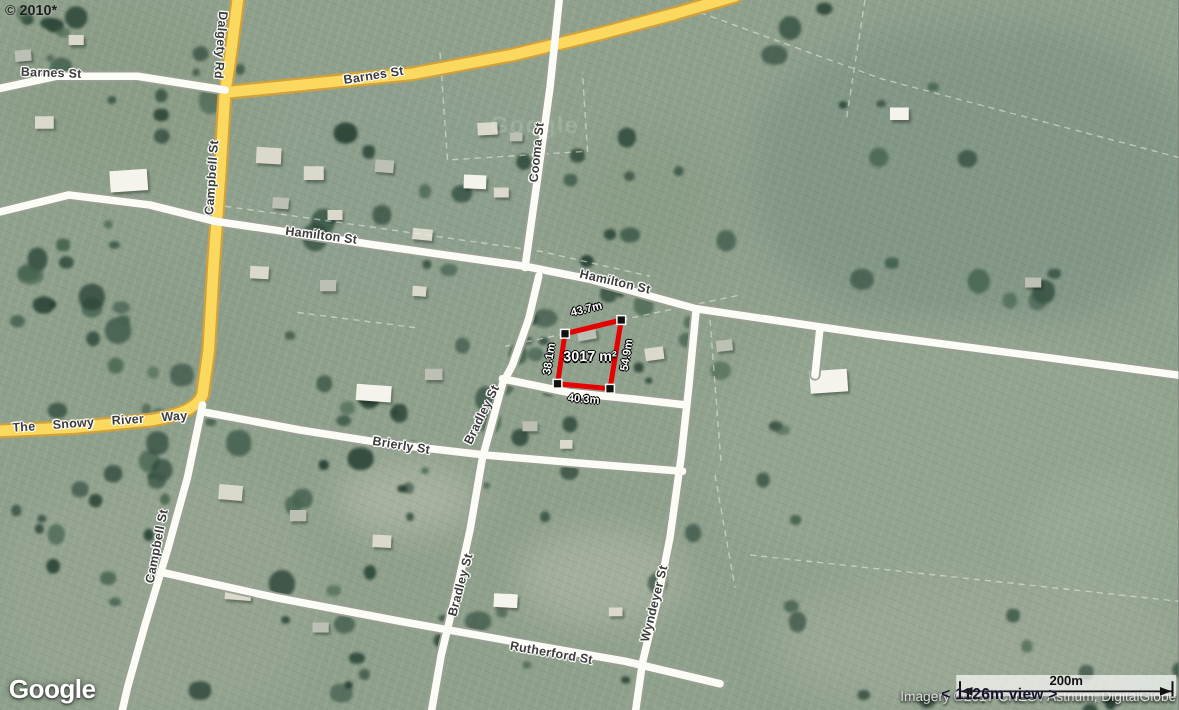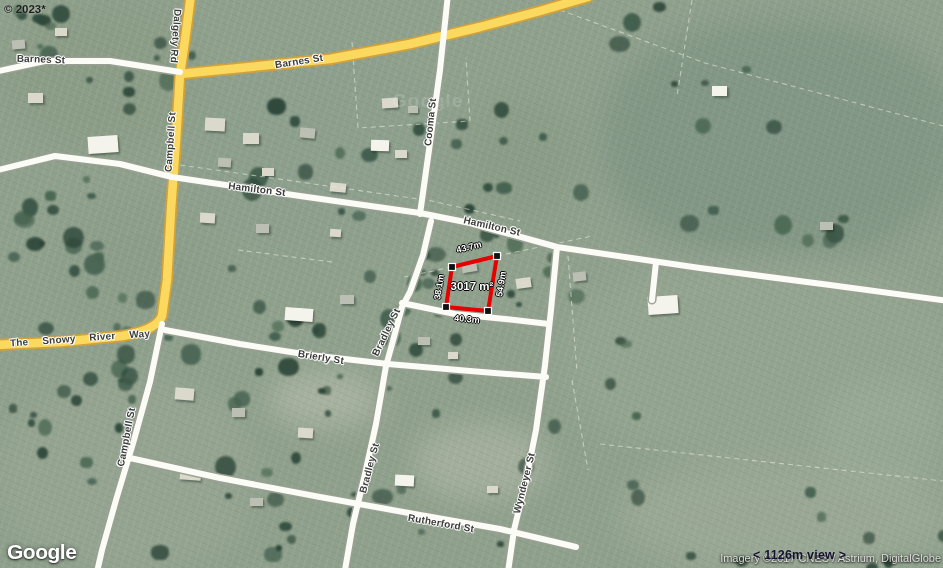--- a/index.html
+++ b/index.html
@@ -305,19 +305,29 @@
     <rect x="484.5" y="307.5" width="7" height="7" fill="#101010" stroke="#fff" stroke-width="1.2"></rect>
     <rect x="442.5" y="303.5" width="7" height="7" fill="#101010" stroke="#fff" stroke-width="1.2"></rect>
   </svg>
 
   <div class="mlabel" style="left:469px;top:247px;transform:translate(-50%,-50%) rotate(-14deg);">43.7m</div>
   <div class="mlabel" style="left:439px;top:287px;transform:translate(-50%,-50%) rotate(-81deg);">38.1m</div>
   <div class="mlabel" style="left:501px;top:284px;transform:translate(-50%,-50%) rotate(-81deg);">54.9m</div>
   <div class="mlabel" style="left:467px;top:319px;transform:translate(-50%,-50%) rotate(5deg);">40.3m</div>
   <div class="mlabel marea" style="left:472px;top:286px;transform:translate(-50%,-50%);">3017 m²</div>
 
-  <div id="copyright">© 2023*</div>
+  <div id="copyright">© 2010*</div>
   <div id="glogo">Google</div>
   <div id="attrib">Imagery ©2017 CNES / Astrium, DigitalGlobe</div>
 
+  <div id="scalebox">
+    <div id="scalelabel">200m</div>
+    <svg width="176" height="17">
+      <line x1="3" y1="13" x2="173" y2="13" stroke="#111" stroke-width="1.4"></line>
+      <line x1="3" y1="5" x2="3" y2="17" stroke="#111" stroke-width="1.6"></line>
+      <line x1="173" y1="5" x2="173" y2="17" stroke="#111" stroke-width="1.6"></line>
+      <polygon points="4,13 13,9.5 13,16.5" fill="#111"></polygon>
+      <polygon points="172,13 163,9.5 163,16.5" fill="#111"></polygon>
+    </svg>
+  </div>
   <div id="viewbar">&lt; 1126m view &gt;</div>
 
 </div>
 
 </body></html>

